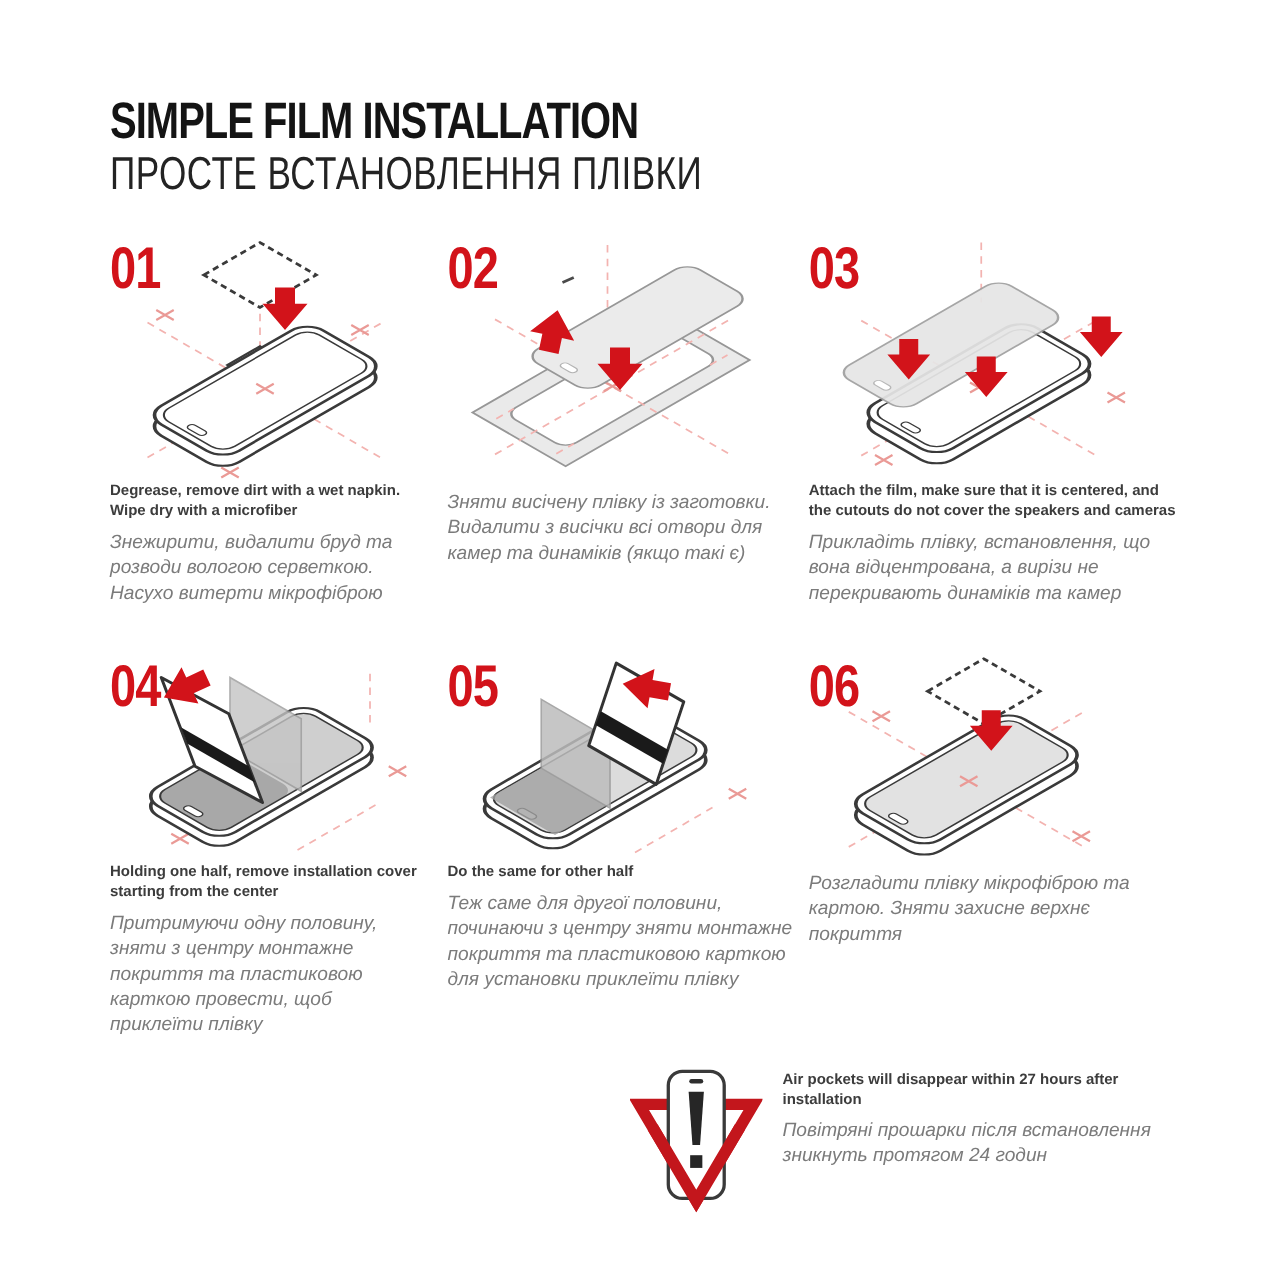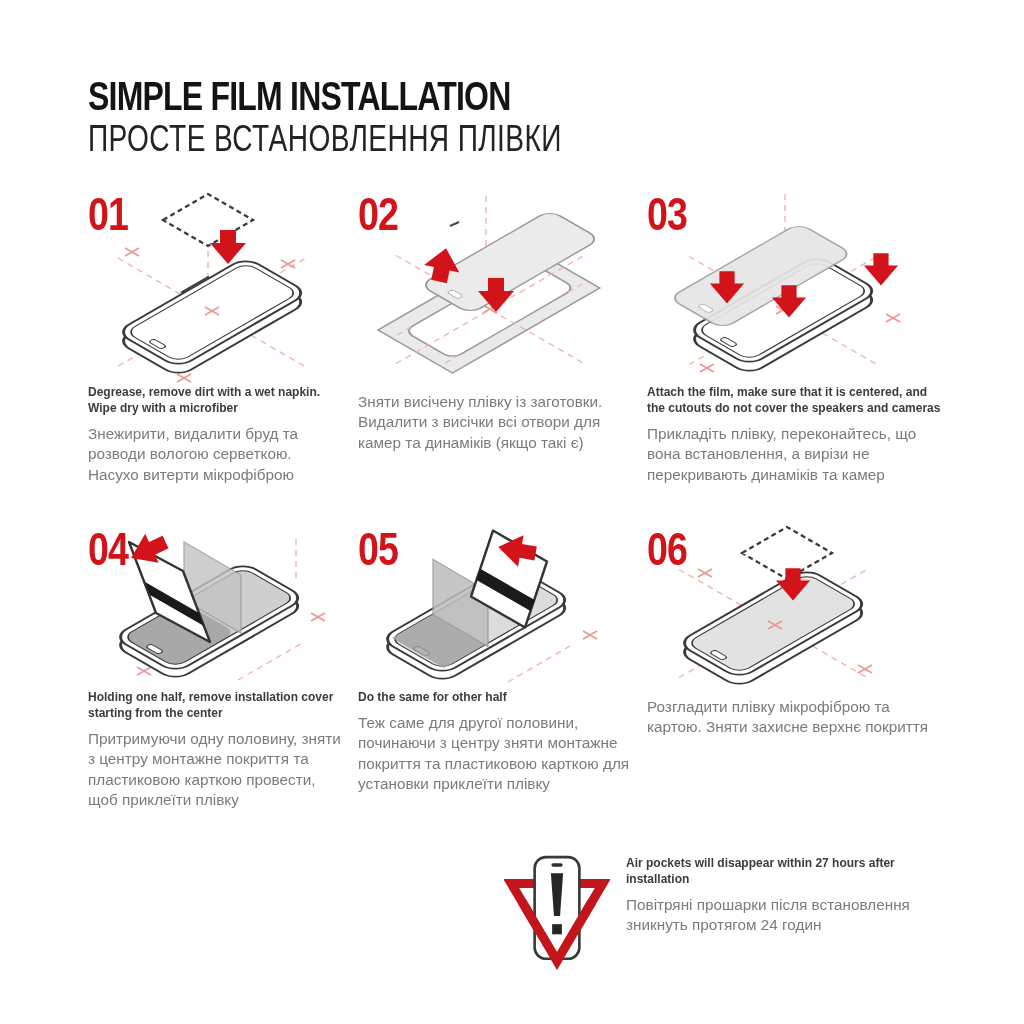--- a/index.html
+++ b/index.html
@@ -25,21 +25,21 @@
     font-size:37px;font-weight:normal;color:#232323;line-height:1.08;white-space:nowrap;
     transform:scaleX(0.76);transform-origin:left top;letter-spacing:0.5px;margin-top:2px;
   }
   .step{position:absolute}
   .num{
     position:absolute;left:0;top:0;font-size:47px;font-weight:bold;color:var(--red);
     line-height:1;transform:scaleX(0.8);transform-origin:left top;letter-spacing:-1px;
   }
   .illo{display:block}
   .en{font-weight:bold;color:var(--txt);font-size:12px;line-height:1.33;margin:0}
-  .ua{color:var(--gray);font-size:15.3px;line-height:1.33;margin:7px 0 0 0}
+  .ua{font-style:italic;color:var(--gray);font-size:15.3px;line-height:1.33;margin:7px 0 0 0}
   #step1{left:88px;top:190px;width:280px}  #step1 .en,#step1 .ua{max-width:240px}
   #step2{left:358px;top:190px;width:282px} #step2 .en,#step2 .ua{max-width:276px}
   #step3{left:647px;top:190px;width:296px} #step3 .en,#step3 .ua{max-width:294px}
   #step4{left:88px;top:525px;width:280px}  #step4 .en,#step4 .ua{max-width:254px}
   #step5{left:358px;top:525px;width:282px} #step5 .en,#step5 .ua{max-width:278px}
   #step6{left:647px;top:525px;width:296px} #step6 .en,#step6 .ua{max-width:294px}
   #note{position:absolute;left:504px;top:853px;display:flex;gap:16px}
   #note .txt{width:322px;padding-top:3px}
   
   .pg{stroke:var(--pink);stroke-width:1.4;stroke-dasharray:6 5;fill:none}
@@ -148,21 +148,21 @@
     <g transform="matrix(0.866,-0.5,0.866,0.5,22,108)" opacity="0.93">
       <rect x="0" y="0" width="150" height="62" rx="12" fill="#e6e6e6" stroke="#a0a0a0" stroke-width="1.6"></rect>
       <rect x="8" y="25" width="6" height="13" rx="3" fill="#fff" stroke="#b3b3b3" stroke-width="1.1"></rect>
     </g>
     <use href="#x-mark" class="pgx" transform="translate(136,120)"></use>
     <use href="#arr-d" class="arrow" transform="translate(80,104) scale(0.95)"></use>
     <use href="#arr-d" class="arrow" transform="translate(142,118) scale(0.95)"></use>
     <use href="#arr-d" class="arrow" transform="translate(234,86) scale(0.95)"></use>
   </svg>
   <p class="en">Attach the film, make sure that it is centered, and the cutouts do not cover the speakers and cameras</p>
-  <p class="ua">Прикладіть плівку, переконайтесь, що вона встановлення, а вирізи не перекривають динаміків та камер</p>
+  <p class="ua">Прикладіть плівку, встановлення, що вона відцентрована, а вирізи не перекривають динаміків та камер</p>
 </div>
 
 <div class="step" id="step4">
   <div class="num">04</div>
   <svg class="illo" width="260" height="165" viewBox="0 0 260 165">
     <line class="pg" x1="208" y1="14" x2="208" y2="56"></line>
     <line class="pg" x1="150" y1="155" x2="216" y2="117"></line>
     <use href="#x-mark" class="pgx" transform="translate(56,146)"></use>
     <use href="#x-mark" class="pgx" transform="translate(230,92)"></use>
     <g>

